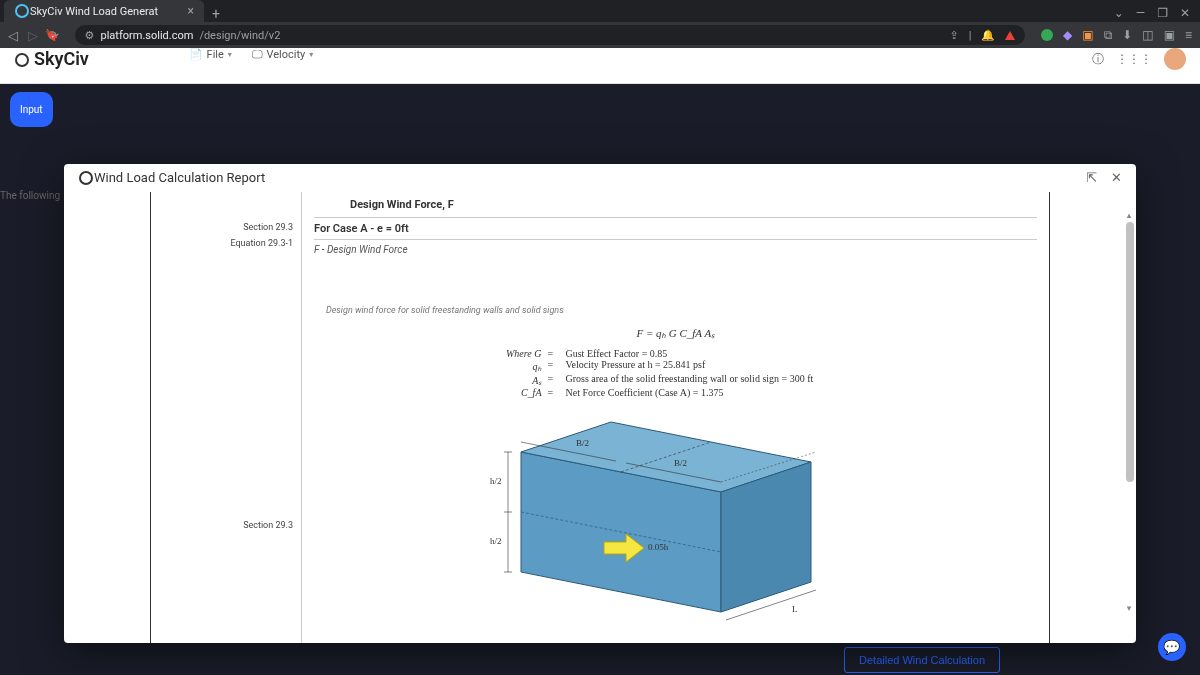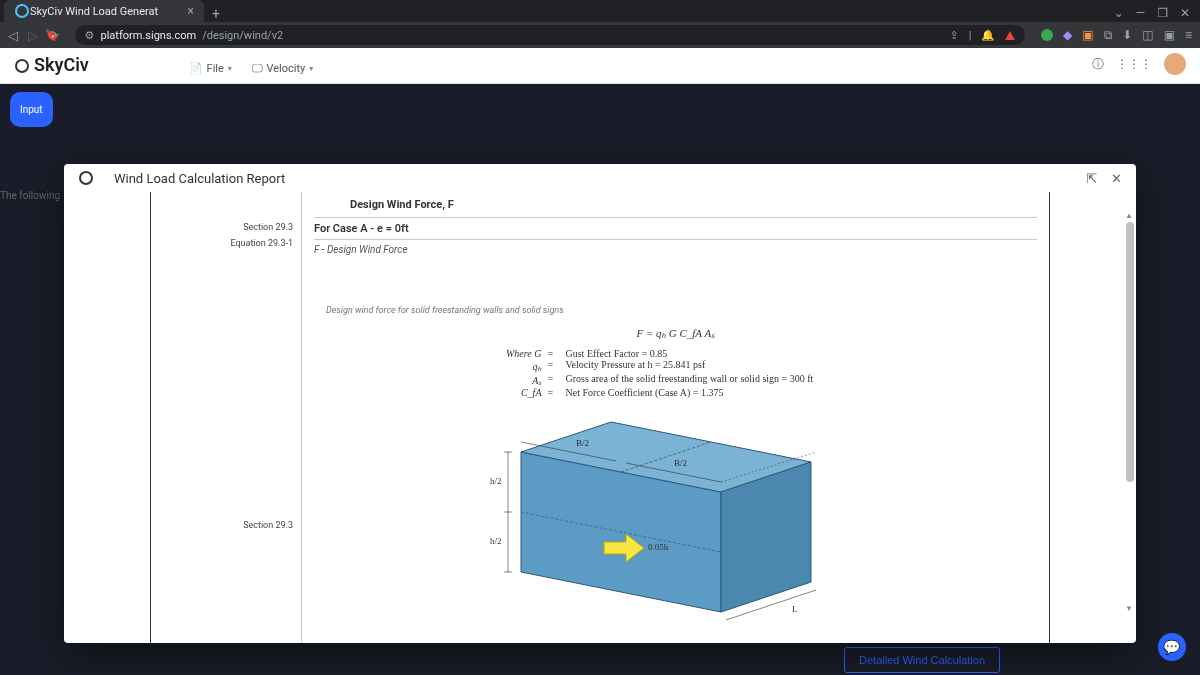--- a/index.html
+++ b/index.html
@@ -68,22 +68,22 @@
 .right-icons span { cursor: pointer; font-size: 12px; }
 .circ { width: 12px; height: 12px; border-radius: 50%; display: inline-block; }
 .c-g { background: #34a853; }
 .tri-r { width: 0; height: 0; border-left: 5px solid transparent; border-right: 5px solid transparent; border-bottom: 9px solid #ea4335; display: inline-block; }
 
 .app-header {
   background: #fff;
   height: 36px;
   border-bottom: 1px solid #e0e0e0;
   display: flex;
-  align-items: flex-end;
-  padding: 8px 14px;
+  align-items: flex-start;
+  padding: 0 14px;
   gap: 20px;
 }
 .logo {
   font-size: 18px;
   font-weight: 600;
   color: #222;
   display: flex;
   align-items: center;
   gap: 4px;
 }
@@ -145,22 +145,22 @@
   bottom: 32px;
   background: #fff;
   border-radius: 4px;
   display: flex;
   flex-direction: column;
   box-shadow: 0 10px 40px rgba(0,0,0,.5);
 }
 .modal-header {
   padding: 6px 14px;
   display: flex;
-  align-items: center;
-  gap: 20px;
+  align-items: flex-start;
+  gap: 0;
   font-size: 13px;
   color: #333;
 }
 .modal-header-right { margin-left: auto; display: flex; gap: 14px; color: #666; font-size: 13px; }
 .modal-header-right span { cursor: pointer; }
 .modal-body {
   flex: 1;
   overflow: auto;
   padding: 0 16px 8px 16px;
   position: relative;
@@ -282,21 +282,21 @@
   </div>
   <div class="addr-row">
     <div class="nav-icons">
       <span>◁</span>
       <span style="opacity:.4;">▷</span>
       <span>⟳</span>
     </div>
     <div class="url-bar">
       <span class="bookmark">🔖</span>
       <span style="color:#9aa0a6;">⚙</span>
-      <span class="url-host">platform.signs.com</span>
+      <span class="url-host">platform.solid.com</span>
         <span class="url-path">/design/wind/v2</span>
       <span style="margin-left:auto; display:flex; gap:10px; align-items:center;">
         <span style="color:#9aa0a6;">⇪</span>
         <span style="color:#9aa0a6;">|</span>
         <span style="position:relative;">🔔</span>
         <span class="tri-r"></span>
       </span>
     </div>
     <div class="right-icons">
       <span class="circ c-g"></span>

